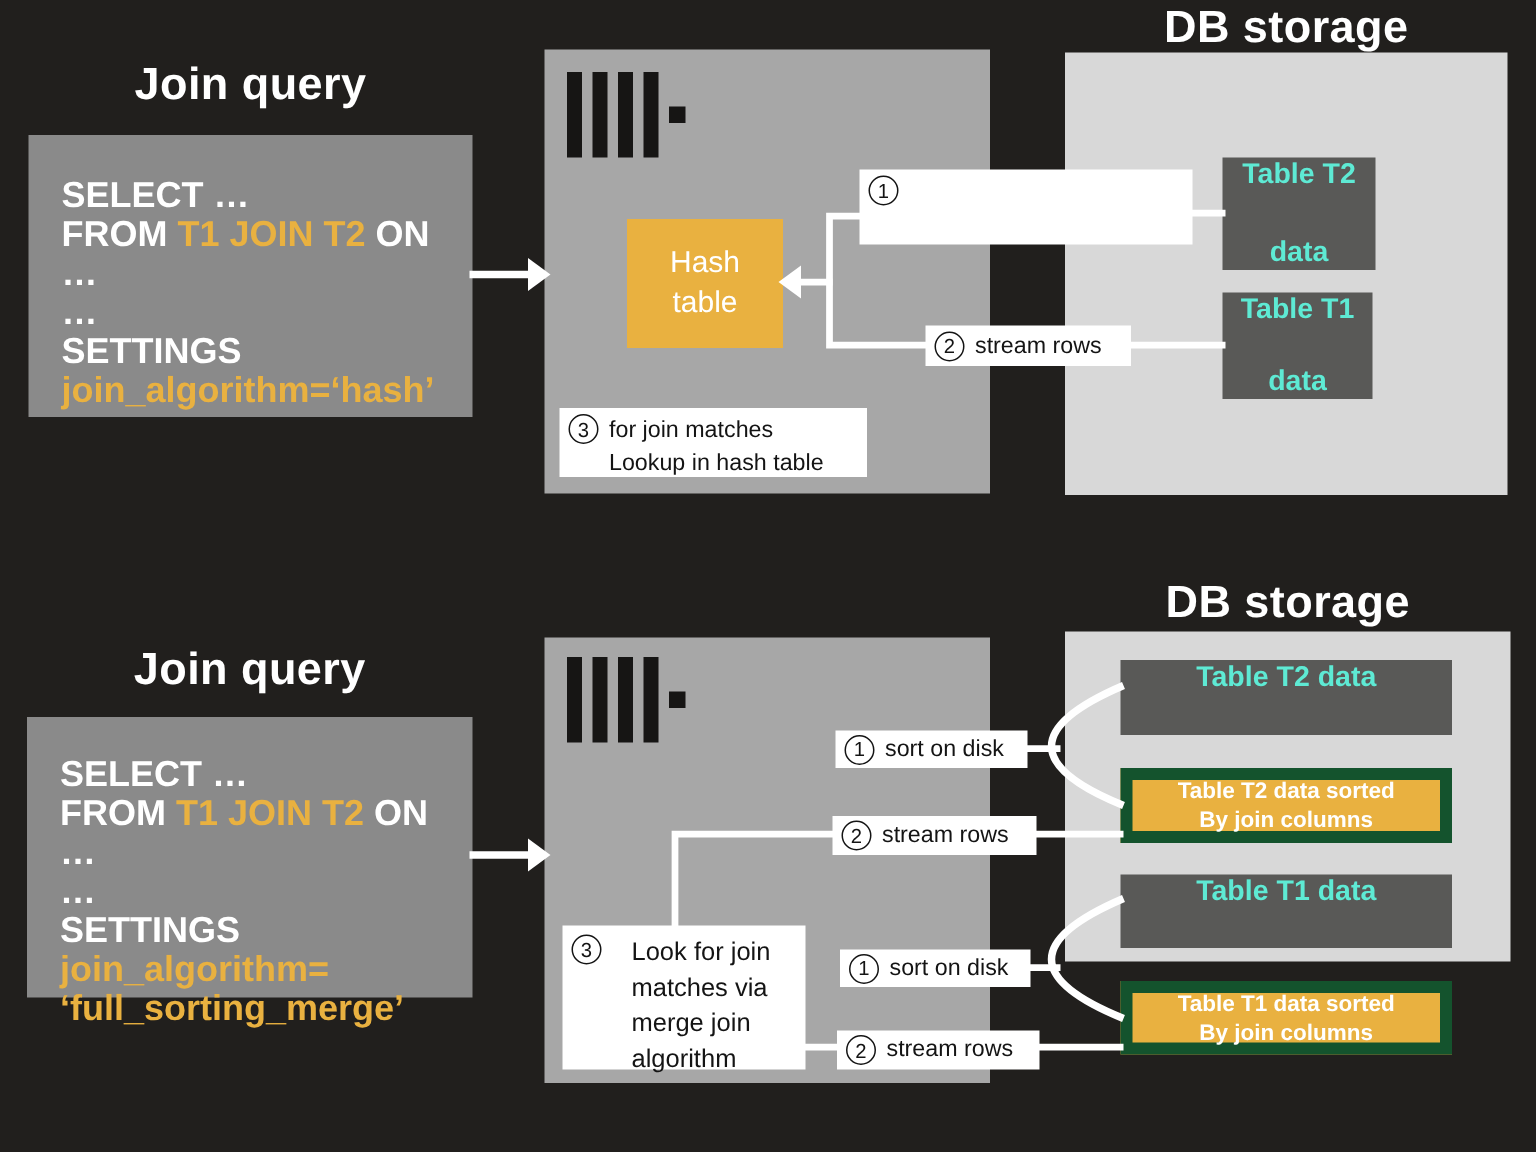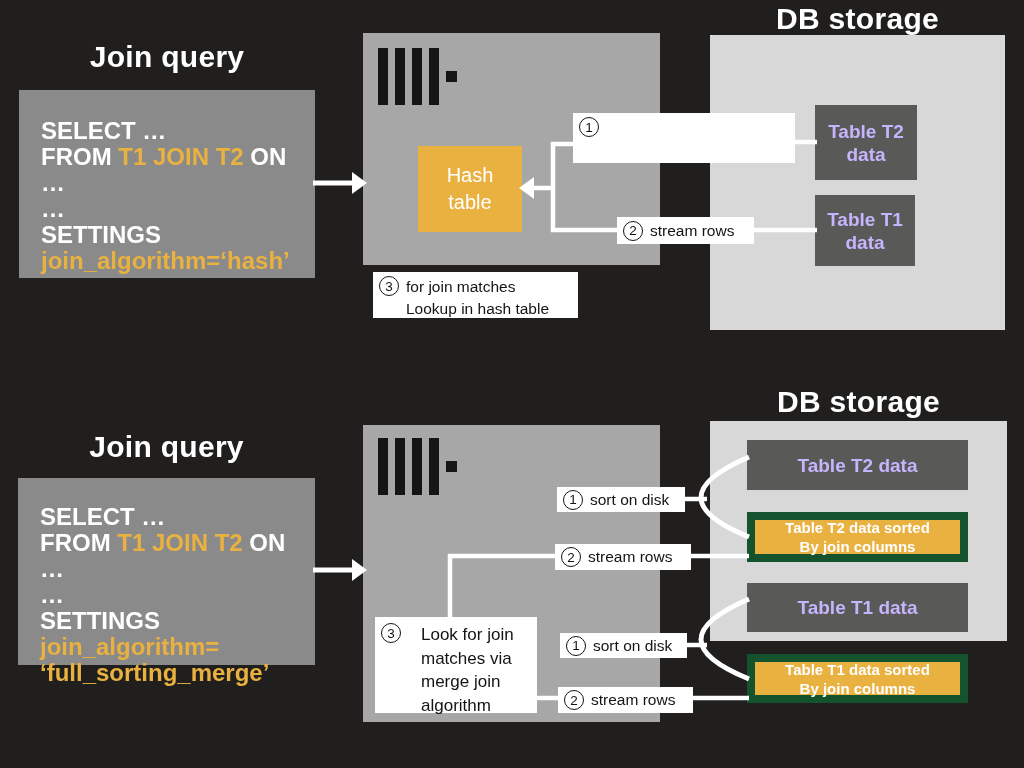--- a/index.html
+++ b/index.html
@@ -25,23 +25,23 @@
   .db-box { background:#d8d8d8; }
   .logo { display:flex; align-items:flex-start; }
   .logo .bar { width:10px; height:57px; background:#161514; margin-right:7px; }
   .logo .dot { width:11px; height:11px; background:#161514; margin-top:23px; }
   .hash-box {
     background:#e9b140; color:#ffffff; font-size:20px; font-weight:500;
     line-height:27px; text-align:center;
     display:flex; flex-direction:column; justify-content:center;
   }
   .dark-box {
-    background:#595957; color:#c4b5fd; font-weight:bold; font-size:19px;
+    background:#595957; color:#5eead4; font-weight:bold; font-size:19px;
     line-height:23px; text-align:center;
-    display:flex; flex-direction:column; justify-content:center;
+    display:flex; flex-direction:column; justify-content:space-between;
   }
   .sorted-box {
     background:#e9b140; border:8px solid #14532d;
     color:#ffffff; font-weight:bold; font-size:15px; line-height:19px;
     text-align:center; display:flex; flex-direction:column; justify-content:center;
   }
   .label {
     background:#ffffff; color:#141414; font-size:15.5px;
     display:flex; align-items:center; padding:0 6px;
   }
@@ -62,21 +62,21 @@
 <div class="abs title" style="left:19px; top:40px; width:296px;">Join query</div>
 
 <div class="abs query-box" style="left:19px; top:90px; width:296px; height:188px;">
   <div><span>SELECT …</span></div>
   <div><span>FROM </span><span class="hl">T1 JOIN T2</span><span> ON …</span></div>
   <div><span>…</span></div>
   <div><span>SETTINGS</span></div>
   <div><span class="hl">join_algorithm=‘hash’</span></div>
 </div>
 
-<div class="abs server-box" style="left:363px; top:33px; width:297px; height:232px;">
+<div class="abs server-box" style="left:363px; top:33px; width:297px; height:296px;">
   <div class="abs logo" style="left:15px; top:15px;">
     <div class="bar"></div>
     <div class="bar"></div>
     <div class="bar"></div>
     <div class="bar"></div>
     <div class="dot"></div>
   </div>
   <div class="abs hash-box" style="left:55px; top:113px; width:104px; height:86px;">
     <div>Hash</div>
     <div>table</div>

